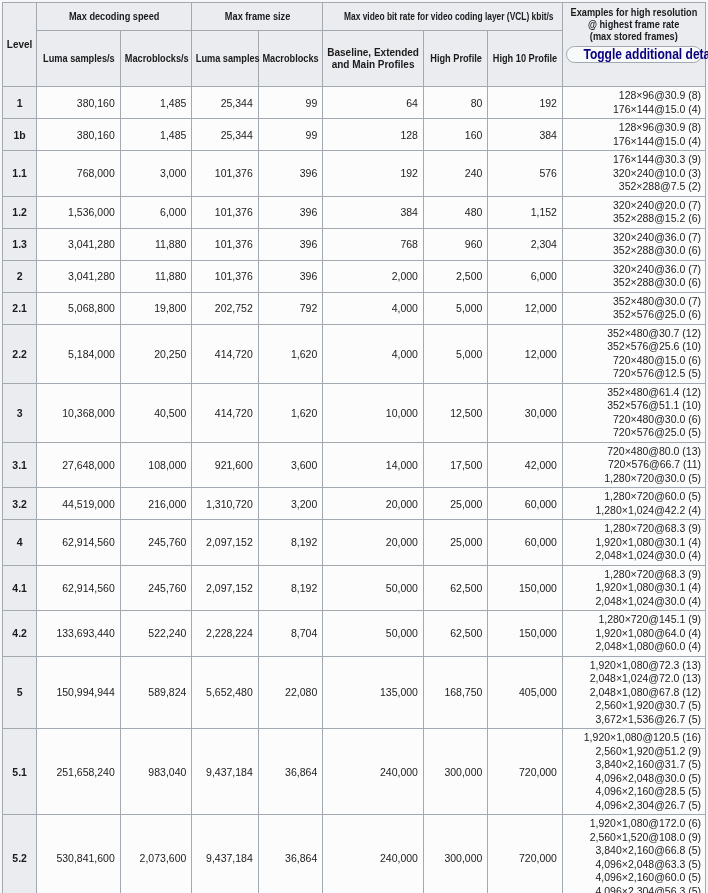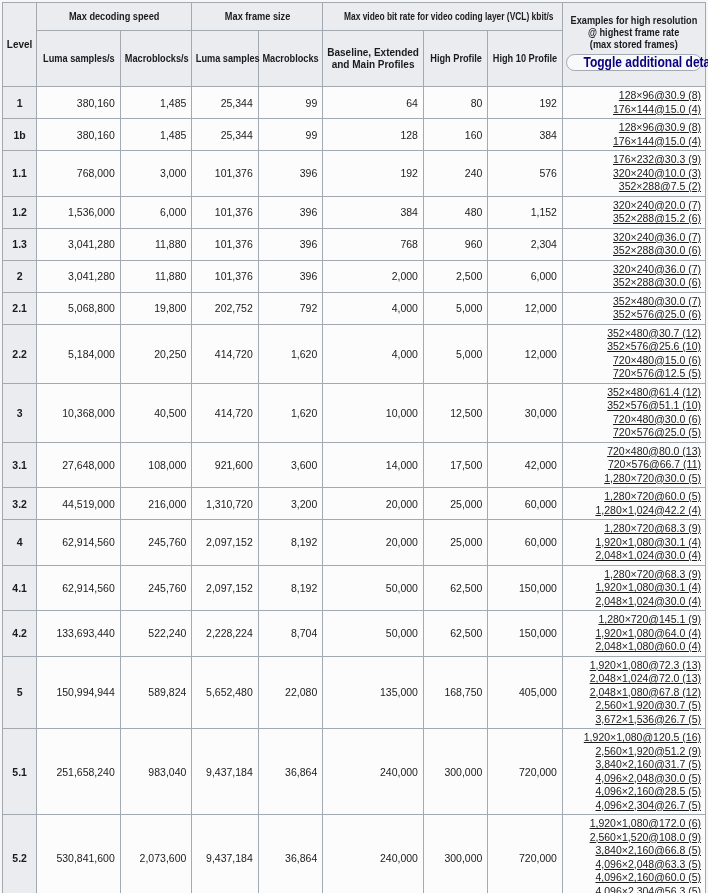--- a/index.html
+++ b/index.html
@@ -34,21 +34,21 @@
     font-weight:bold;
     text-align:center;
     font-size:10px;
     line-height:12px;
     padding:2px 1px;
   }
   tr.h1 th{height:28px}
   tr.h2 th{height:56px}
   th.examples-header{
     vertical-align:top;
-    padding-top:12px;
+    padding-top:4px;
   }
   .squeeze{
     display:inline-block;
     transform:scaleX(.92);
     transform-origin:50% 50%;
     white-space:nowrap;
   }
   .squeeze-more{
     display:inline-block;
     transform:scaleX(.84);
@@ -67,21 +67,20 @@
     font-size:10.5px;
     padding:2px 5px;
     background:var(--row-bg);
   }
   tbody td.examples{
     text-align:right;
     font-size:10.5px;
     padding:2px 4px;
     background:var(--row-bg);
     vertical-align:middle;
-    text-decoration:underline;
   }
   td.examples div{line-height:13.5px;white-space:nowrap}
   .toggle-btn{
     display:inline-block;
     margin-top:3px;
     border:1px solid var(--border);
     border-radius:10px;
     background:var(--toggle-bg);
     color:var(--toggle-text);
     font-family:inherit;
@@ -165,21 +164,21 @@
       <tr>
         <th class="level">1.1</th>
         <td class="num">768,000</td>
         <td class="num">3,000</td>
         <td class="num">101,376</td>
         <td class="num">396</td>
         <td class="num">192</td>
         <td class="num">240</td>
         <td class="num">576</td>
         <td class="examples">
-          <div>176×232@30.3 (9)</div>
+          <div>176×144@30.3 (9)</div>
           <div>320×240@10.0 (3)</div>
           <div>352×288@7.5 (2)</div>
         </td>
       </tr>
       <tr>
         <th class="level">1.2</th>
         <td class="num">1,536,000</td>
         <td class="num">6,000</td>
         <td class="num">101,376</td>
         <td class="num">396</td>

